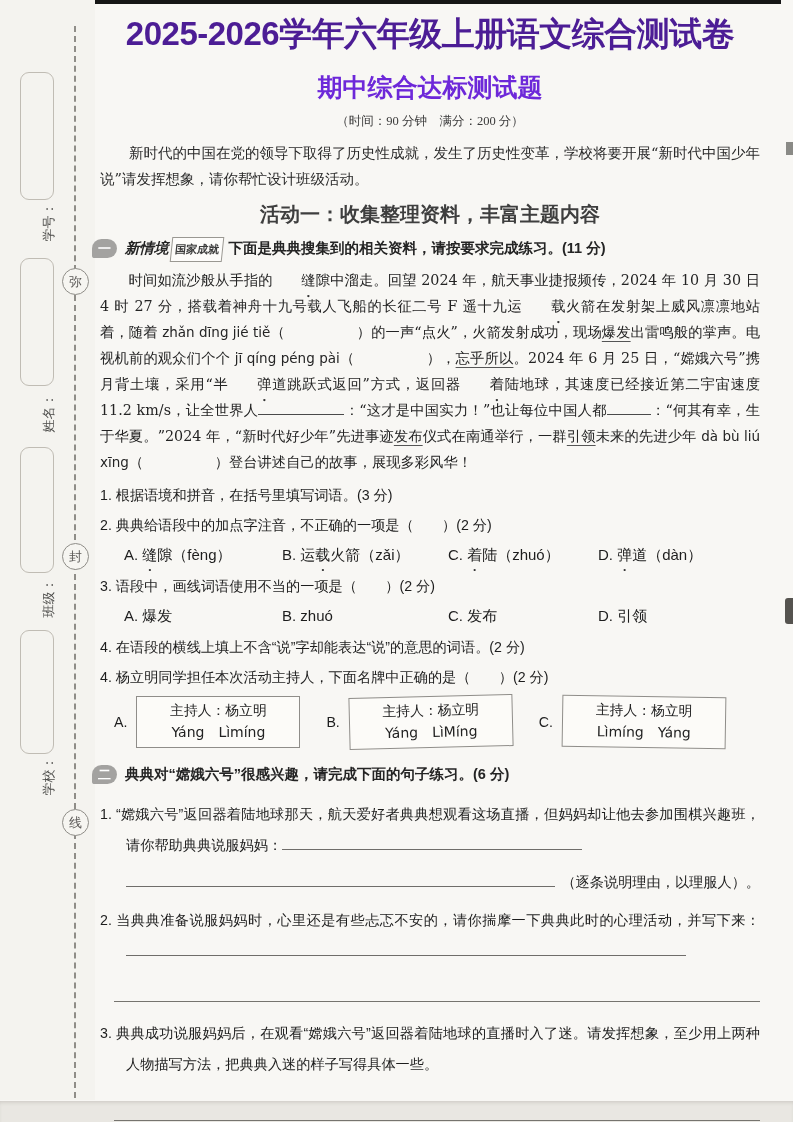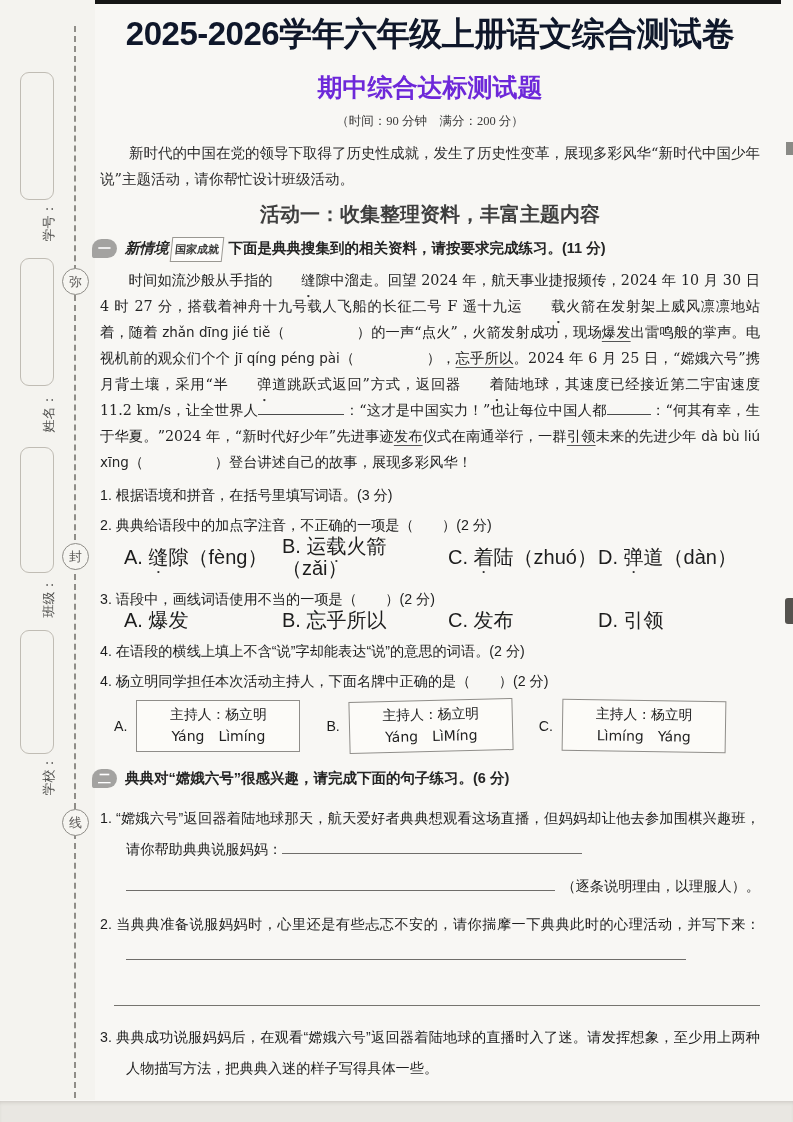--- a/index.html
+++ b/index.html
@@ -18,21 +18,21 @@
   .field-box{position:absolute;left:20px;width:32px;border:1.5px solid #c0bcb4;border-radius:9px;background:transparent;}
   .field-label{position:absolute;left:14px;width:70px;height:18px;line-height:18px;text-align:center;
                transform:rotate(-90deg);font-size:13px;color:#4a4a48;
                font-family:"Liberation Serif","DejaVu Serif",serif;}
   .seal-circle{position:absolute;left:62px;width:25px;height:25px;border-radius:50%;
                border:1.5px solid #8f8d88;background:#f6f5f1;text-align:center;line-height:25px;
                font-size:13px;color:#5a5856;font-family:"Liberation Serif","DejaVu Serif",serif;}
   
   .content{position:absolute;left:100px;top:0;width:660px;}
   .title{margin:12px 0 0;text-align:center;font-size:33px;font-weight:800;letter-spacing:-.5px;
-         color:#0f172a;white-space:nowrap;}
+         color:#4c1d95;white-space:nowrap;}
   .subtitle{margin:14px 0 0;text-align:center;font-size:25px;font-weight:700;color:#6d28d9;}
   .meta{margin:9px 0 0;text-align:center;font-size:12.5px;color:#3a3a3a;
         font-family:"Liberation Serif","DejaVu Serif",serif;}
   .intro{margin:10px 0 0;font-size:14.5px;line-height:26px;text-indent:2em;text-align:justify;color:#2a2a2a;
          font-family:"DejaVu Serif","Liberation Serif",serif;}
   .activity-heading{margin:9px 0 0;text-align:center;font-size:20px;font-weight:800;color:#3e3e3e;}
   .lead-row{display:flex;align-items:flex-start;margin-top:9px;}
   .badge{flex:0 0 auto;width:25px;height:19px;margin:2px 8px 0 -8px;background:#a3a2a0;color:#fff;
          border-radius:11px 11px 11px 3px;text-align:center;line-height:19px;font-size:13px;font-weight:700;}
   .lead-text{font-size:14.5px;font-weight:700;color:#242424;line-height:23px;}
@@ -42,21 +42,21 @@
   .passage{margin:5px 0 0;font-size:14.3px;line-height:26px;text-indent:2em;text-align:justify;color:#242424;
            font-family:"DejaVu Serif","Liberation Serif",serif;}
   .seg-py{font-family:"DejaVu Sans","Liberation Sans",sans-serif;font-size:13.5px;}
   .seg-u{text-decoration:underline;text-underline-offset:4px;text-decoration-color:#555;}
   .seg-d{position:relative;display:inline-block;}
   .seg-d::after{content:"•";position:absolute;left:50%;transform:translateX(-50%);bottom:-8px;
                 font-size:8px;color:#333;line-height:8px;}
   .seg-bl{display:inline-block;height:1em;border-bottom:1px solid #4a4a4a;vertical-align:baseline;}
   .seg-bl8{width:86px;} .seg-bl6{width:44px;}
   .q{margin-top:10px;font-size:14.2px;line-height:20px;padding-left:24px;text-indent:-24px;color:#1d1d1d;}
-  .opts{display:flex;padding-left:24px;font-size:20px;line-height:22px;color:#1d1d1d;align-items:center;}
+  .opts{display:flex;margin-top:9px;padding-left:24px;font-size:15px;line-height:22px;color:#1d1d1d;align-items:center;}
   .opts .opt{flex:0 0 auto;}
   .opt-a{width:158px;} .opt-b{width:166px;} .opt-c{width:150px;}
   .q5row{display:flex;align-items:center;margin-top:9px;padding-left:14px;}
   .card-group{display:flex;align-items:center;margin-right:26px;}
   .card-letter{font-size:14.2px;margin-right:9px;color:#1d1d1d;}
   .name-card{width:150px;border:1px solid #8f8d89;background:#fcfbf8;text-align:center;padding:5px 6px;}
   .name-card .l1{font-size:13.8px;color:#222;}
   .name-card .l2{font-size:14px;margin-top:4px;color:#222;font-family:"DejaVu Sans","Liberation Sans",sans-serif;}
   .card-tilt-b{transform:rotate(-1.4deg);}
   .card-tilt-c{transform:rotate(0.9deg);}
@@ -99,21 +99,21 @@
     <div class="seal-circle" style="top:268px;">弥</div>
     <div class="seal-circle" style="top:543px;">封</div>
     <div class="seal-circle" style="top:809px;">线</div>
   </div>
 
   <div class="content">
 
     <h1 class="title">2025-2026学年六年级上册语文综合测试卷</h1>
     <h2 class="subtitle">期中综合达标测试题</h2>
     <div class="meta">（时间：90 分钟　满分：200 分）</div>
-    <p class="intro">新时代的中国在党的领导下取得了历史性成就，发生了历史性变革，展现多彩风华“新时代中国少年说”主题活动，请你帮忙设计班级活动。</p>
+    <p class="intro">新时代的中国在党的领导下取得了历史性成就，发生了历史性变革，学校将要开展“新时代中国少年说”请发挥想象，请你帮忙设计班级活动。</p>
 
     <h3 class="activity-heading">活动一：收集整理资料，丰富主题内容</h3>
 
     <div class="lead-row">
       <span class="badge">一</span>
       <span class="lead-text">
         <span class="tag-new">新情境</span><span class="tag-chip">国家成就</span><span>下面是典典搜集到的相关资料，请按要求完成练习。(11 分)</span>
       </span>
     </div>
 
@@ -123,21 +123,21 @@
     <div class="q">2. 典典给语段中的加点字注音，不正确的一项是（　　）(2 分)</div>
     <div class="opts">
       <span class="opt opt-a"><span>A. </span><span class="seg-d">缝</span><span>隙（fèng）</span></span>
       <span class="opt opt-b"><span>B. 运</span><span class="seg-d">载</span><span>火箭（zǎi）</span></span>
       <span class="opt opt-c"><span>C. </span><span class="seg-d">着</span><span>陆（zhuó）</span></span>
       <span class="opt"><span>D. </span><span class="seg-d">弹</span><span>道（dàn）</span></span>
     </div>
     <div class="q">3. 语段中，画线词语使用不当的一项是（　　）(2 分)</div>
     <div class="opts">
       <span class="opt opt-a">A. 爆发</span>
-      <span class="opt opt-b">B. 忘乎所以</span>
+      <span class="opt opt-b">B. zhuó</span>
       <span class="opt opt-c">C. 发布</span>
       <span class="opt">D. 引领</span>
     </div>
     <div class="q">4. 在语段的横线上填上不含“说”字却能表达“说”的意思的词语。(2 分)</div>
     <div class="q">4. 杨立明同学担任本次活动主持人，下面名牌中正确的是（　　）(2 分)</div>
 
     <div class="q5row">
       <span class="card-group">
         <span class="card-letter">A.</span>
         <span class="name-card">

